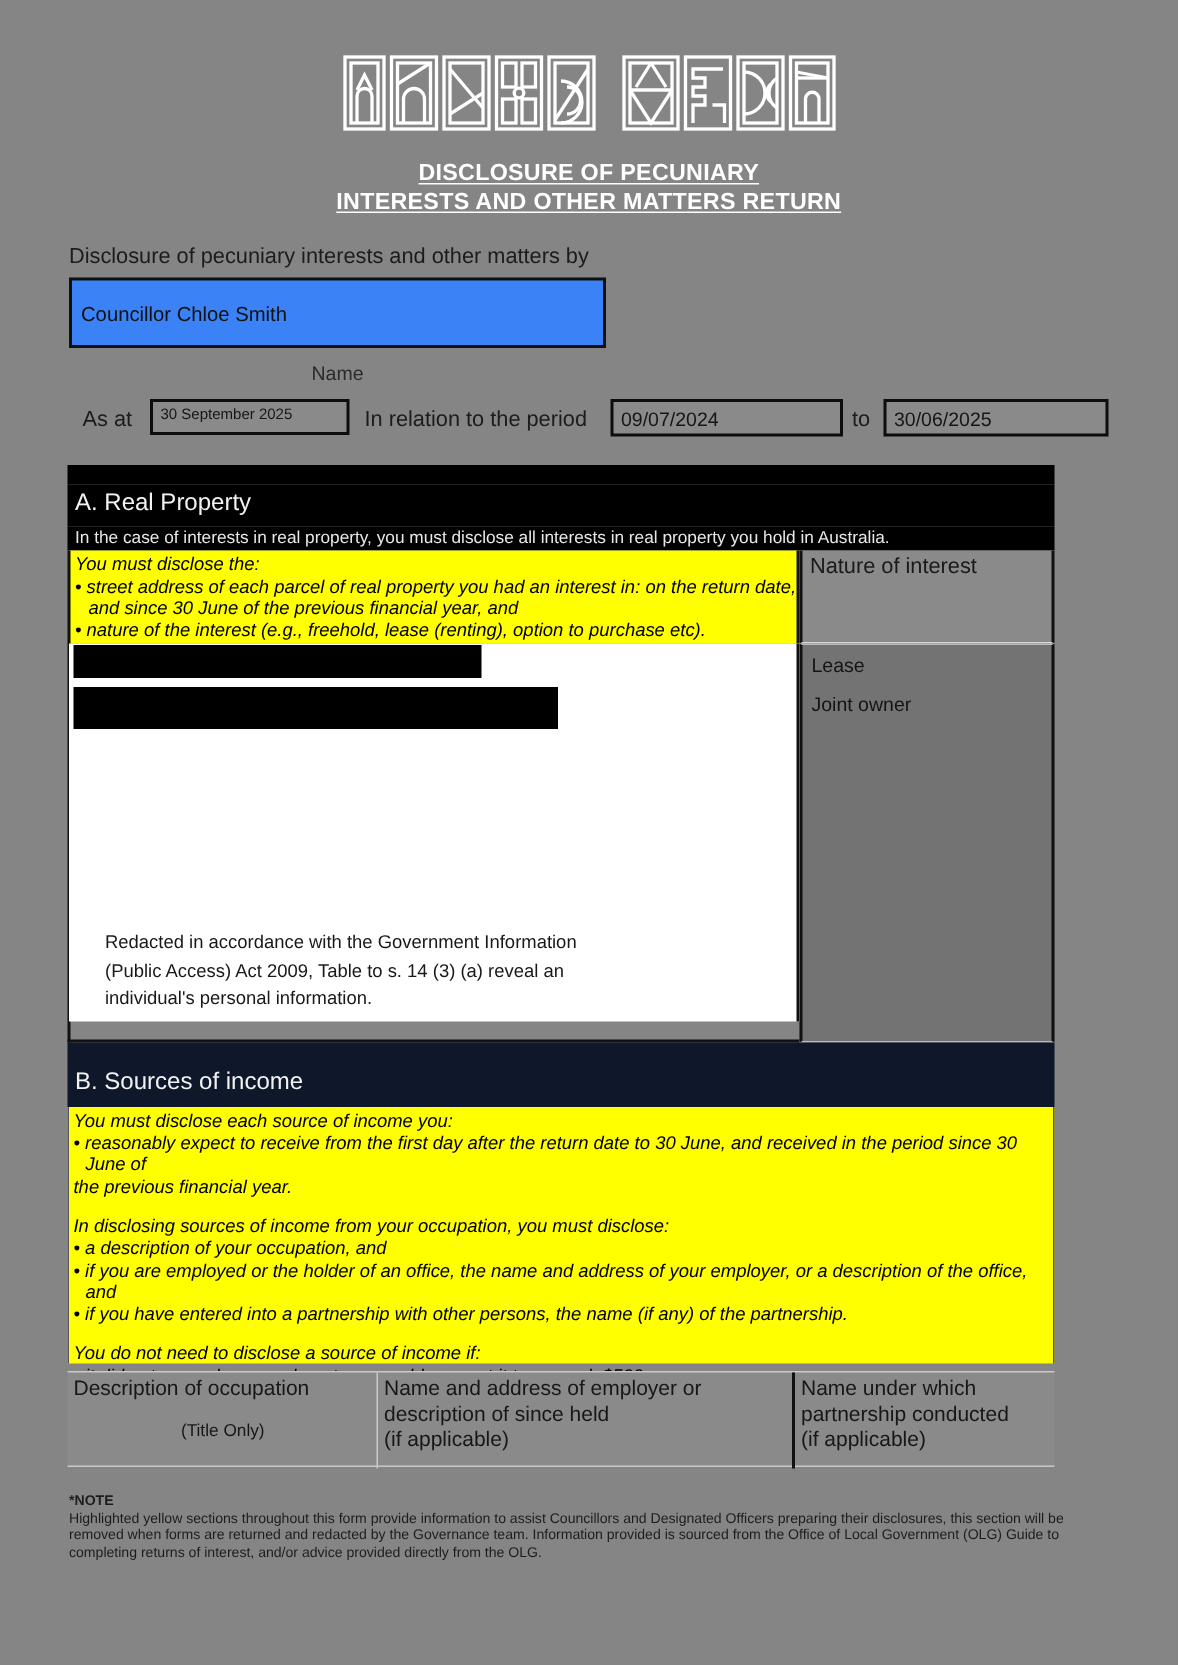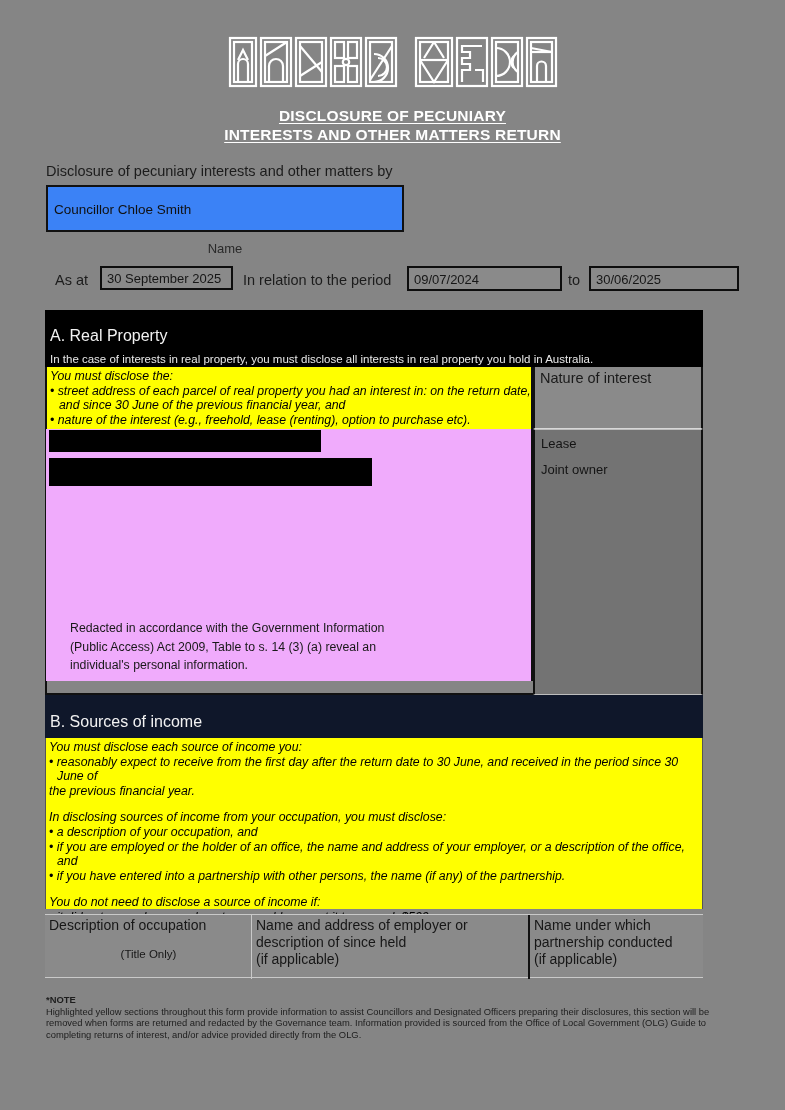--- a/index.html
+++ b/index.html
@@ -82,21 +82,21 @@
   }
   .asat-box {
     position: absolute;
     left: 100px; top: 266px;
     width: 133px; height: 24px;
     border: 2px solid #0d0d0d;
     background: #8a8a8a;
   }
   .asat-box .val {
     position: absolute; left: 5px; top: 3px;
-    font-size: 13px; color: #161616;
+    font-size: 10px; color: #161616;
   }
   .period-label {
     position: absolute;
     left: 243px; top: 272px;
     font-size: 14.5px;
     color: #1c1c1c;
   }
   .period-from {
     position: absolute;
     left: 407px; top: 266px;
@@ -190,21 +190,21 @@
   }
   .nature-body .it {
     position: absolute; left: 6px;
     font-size: 13px; color: #141414;
   }
 
   .secA-body {
     position: absolute;
     left: 1px; top: 119px;
     width: 487px; height: 252px;
-    background: #f0abfc;
+    background: #ffffff;
     border-right: 2px solid #111;
   }
   .redact-bar { position: absolute; background: #000; }
   .redact-note {
     position: absolute;
     left: 24px; top: 190px;
     font-size: 12.3px;
     line-height: 18.5px;
     color: #191919;
   }

